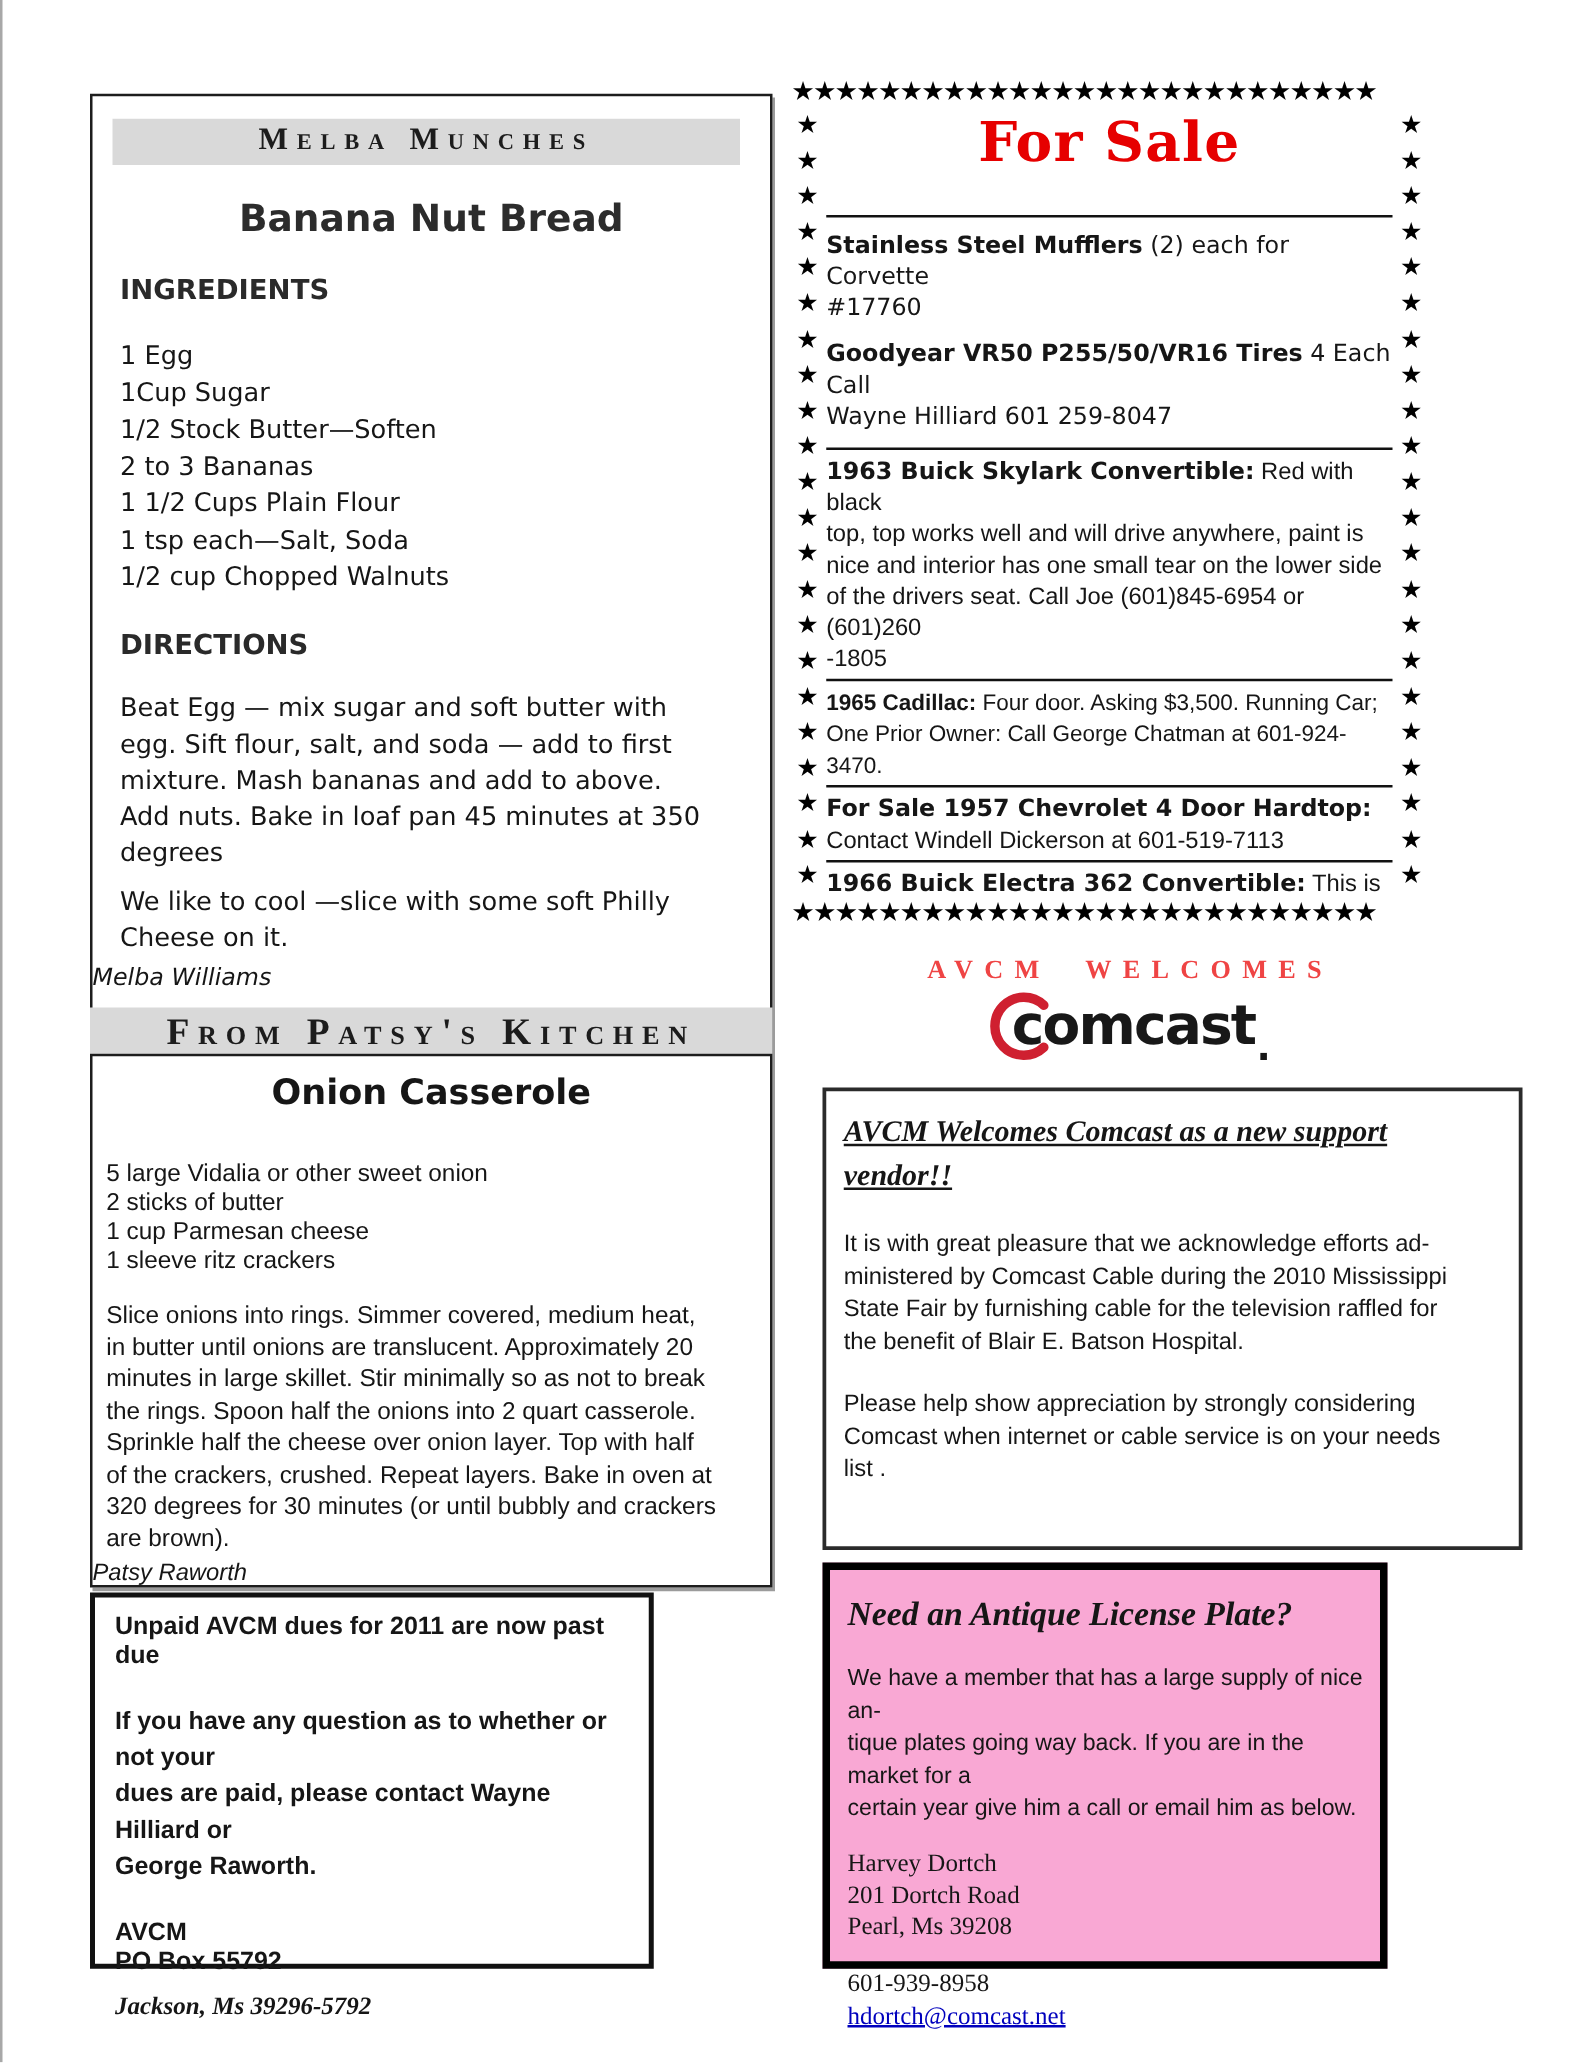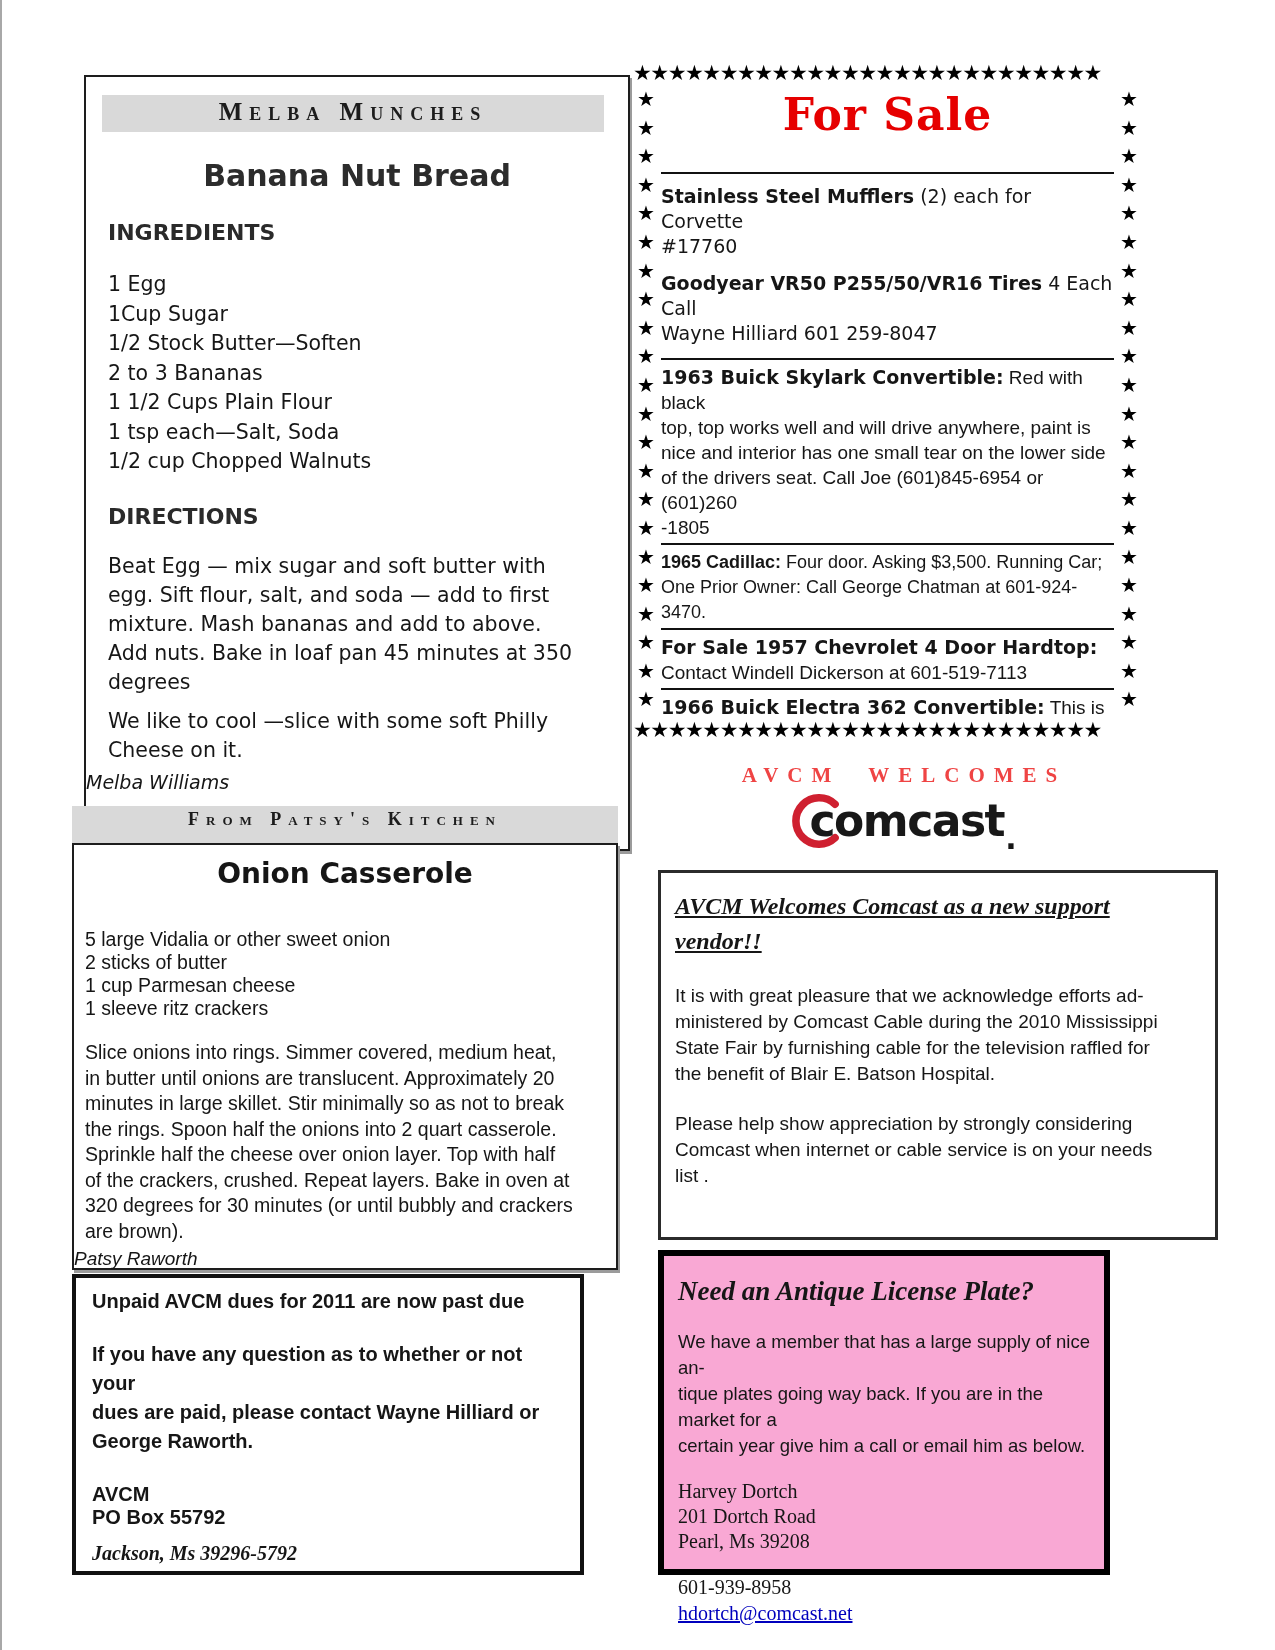--- a/index.html
+++ b/index.html
@@ -1,45 +1,45 @@
 <!DOCTYPE html>
 <html><head>
 <meta charset="utf-8">
 <style>
   html,body { margin:0; padding:0; background:#ffffff; }
   .page { position:relative; width:1275px; height:1650px; background:#fff;
           font-family:"DejaVu Sans",sans-serif; color:#161616; overflow:hidden; }
   .scan-edge { position:absolute; left:0; top:0; width:2px; height:100%; background:#a8a8a8; }
 
   
-  .melba-box { position:absolute; left:84px; top:75px; width:546px; height:776px;
+  .melba-box { position:absolute; left:72px; top:75px; width:546px; height:776px;
                border:2px solid #1d1d1d; box-shadow:2px 3px 0 #9b9b9b; background:#fff; box-sizing:border-box; }
   .band { background:#d9d9d9; font-family:"Liberation Serif",serif; font-weight:600;
           font-variant:small-caps; letter-spacing:7px; text-align:center; color:#1c1c1c; }
   .melba-band { margin:18px 24px 0 16px; font-size:25px; padding:3px 0 6px; }
   .recipe-title { text-align:center; font-weight:bold; font-size:30px; color:#2c2c2c; margin-top:26px; }
   .section-heading { font-weight:bold; font-size:22px; color:#2a2a2a; margin:27px 0 0 22px; }
   .ing-list { margin:25px 0 0 22px; font-size:20.5px; line-height:29.5px; }
   .melba-directions { margin:23px 18px 0 22px; font-size:20.5px; line-height:29px; white-space:pre-line; }
   .melba-note { margin:10px 18px 0 22px; font-size:20.5px; line-height:29px; white-space:pre-line; }
   .signature { text-align:left; font-style:italic; font-size:19px; margin-top:6px; }
 
-  .patsy-band { position:absolute; left:72px; top:806px; width:546px; font-size:18px;
+  .patsy-band { position:absolute; left:72px; top:806px; width:546px; font-size:30px;
                 padding:3px 0 24px; box-sizing:border-box; }
 
   .onion-box { position:absolute; left:72px; top:843px; width:546px; height:427px;
                border:2px solid #1d1d1d; box-shadow:2px 3px 0 #9b9b9b; background:#fff;
                box-sizing:border-box; font-family:"Liberation Sans",sans-serif; }
   .onion-title { text-align:center; font-weight:bold; font-size:28px;
                  font-family:"DejaVu Sans",sans-serif; margin-top:12px; }
   .onion-ings { margin:38px 0 0 11px; font-size:19.5px; line-height:23px; }
   .onion-directions { margin:20px 4px 0 11px; font-size:19.5px; line-height:25.5px; white-space:pre-line; }
   .onion-sig { margin-top:4px; }
 
-  .dues-box { position:absolute; left:72px; top:1274px; width:512px; height:301px;
+  .dues-box { position:absolute; left:72px; top:1274px; width:451px; height:301px;
               border:4px solid #111; background:#fff; box-sizing:border-box;
               font-family:"Liberation Sans",sans-serif; font-weight:bold; font-size:20px; }
   .dues-headline { margin:12px 16px 0; }
   .dues-body { margin:27px 16px 0; line-height:29px; white-space:pre-line; }
   .dues-org { margin:27px 16px 0; }
   .dues-po { margin:0 16px; }
   .dues-city { margin:13px 16px; font-family:"Liberation Serif",serif;font-style:italic; }
 
   
   .forsale { position:absolute; left:633px; top:62px; width:509px; height:680px; }

